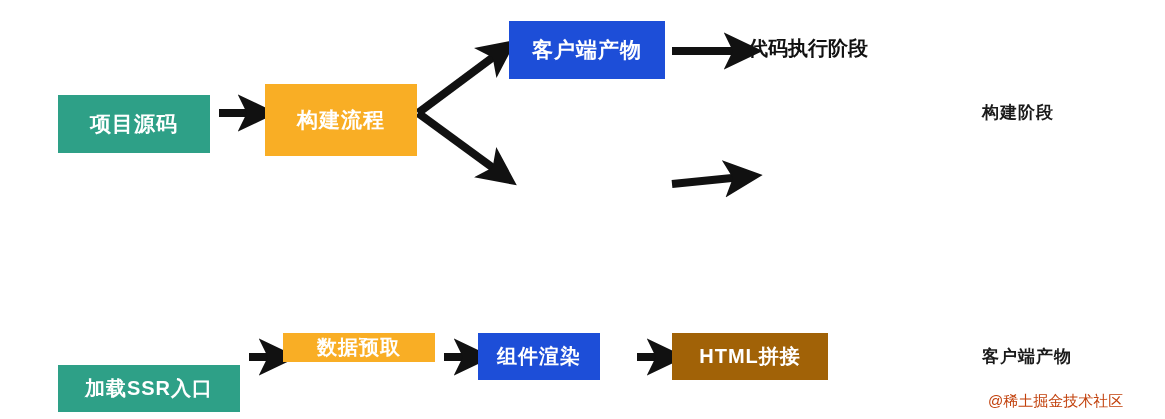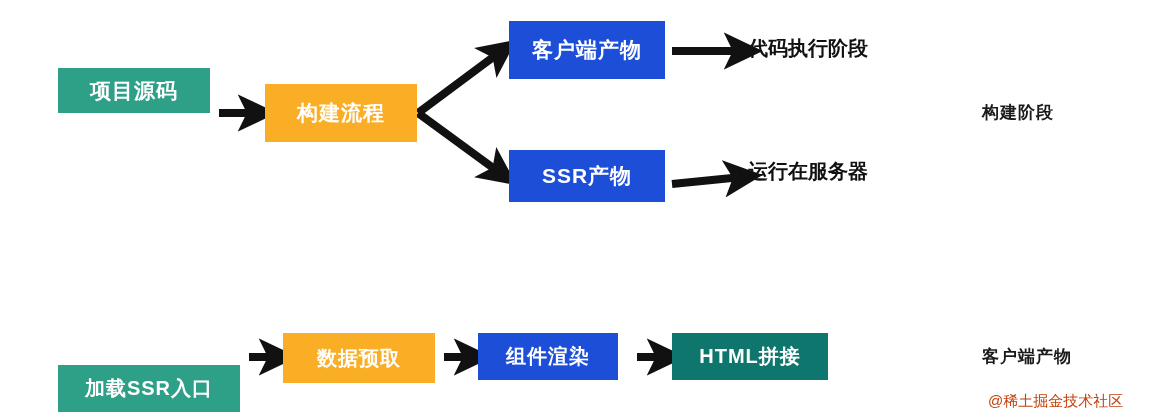--- a/index.html
+++ b/index.html
@@ -18,21 +18,21 @@
     display:flex;align-items:center;justify-content:center;
     color:#ffffff;
     font-weight:700;
     letter-spacing:1px;
     white-space:nowrap;
     box-sizing:border-box;
   }
   .node.green{background:#2ea087;}
   .node.orange{background:#f9ae25;}
   .node.blue{background:#1d4ed8;}
-  .node.red{background:#0f766e;}
+  .node.red{background:#a16207;}
 
   
   .plain{
     position:absolute;
     color:#111111;
     font-weight:700;
     white-space:nowrap;
     line-height:1.18;
   }
   .stage-label{
@@ -74,39 +74,37 @@
 
     <line x1="672" y1="51" x2="742" y2="51" stroke="#111111" stroke-width="8" marker-end="url(#ah)"></line>
 
     <line x1="672" y1="184" x2="742" y2="177" stroke="#111111" stroke-width="8" marker-end="url(#ah)"></line>
 
     <line x1="249" y1="357" x2="277" y2="357" stroke="#111111" stroke-width="8" marker-end="url(#ah)"></line>
     <line x1="444" y1="357" x2="472" y2="357" stroke="#111111" stroke-width="8" marker-end="url(#ah)"></line>
     <line x1="637" y1="357" x2="665" y2="357" stroke="#111111" stroke-width="8" marker-end="url(#ah)"></line>
   </svg>
 
-  <div class="node green" style="left:58px;top:68px;width:152px;height:45px;font-size:21px;">项目源码</div>
+  <div class="node green" style="left:58px;top:95px;width:152px;height:58px;font-size:21px;">项目源码</div>
 
-  <div class="node orange" style="left:265px;top:84px;width:152px;height:58px;font-size:21px;">构建流程</div>
+  <div class="node orange" style="left:265px;top:84px;width:152px;height:72px;font-size:21px;">构建流程</div>
 
   <div class="node blue" style="left:509px;top:21px;width:156px;height:58px;font-size:21px;">客户端产物</div>
 
-  <div class="node blue" style="left:509px;top:150px;width:156px;height:52px;font-size:21px;">SSR产物</div>
 
   <div class="plain" style="left:748px;top:37px;font-size:20px;">代码执行阶段</div>
 
   <div class="plain" style="left:748px;top:160px;font-size:20px;">
-    <div>运行在服务器</div>
   </div>
 
   <div class="node green" style="left:58px;top:333px;width:182px;height:47px;font-size:20px;margin-top:32px;">加载SSR入口</div>
 
-  <div class="node orange" style="left:283px;top:333px;width:152px;height:50px;font-size:20px;">数据预取</div>
+  <div class="node orange" style="left:283px;top:333px;width:152px;height:29px;font-size:20px;">数据预取</div>
 
-  <div class="node blue" style="left:478px;top:333px;width:140px;height:47px;font-size:20px;">组件渲染</div>
+  <div class="node blue" style="left:478px;top:333px;width:122px;height:47px;font-size:20px;">组件渲染</div>
 
   <div class="node red" style="left:672px;top:333px;width:156px;height:47px;font-size:20px;">HTML拼接</div>
 
   <div class="stage-label" style="left:982px;top:101px;">构建阶段</div>
 
   <div class="stage-label" style="left:982px;top:345px;">客户端产物</div>
 
   <div class="watermark" style="left:988px;top:392px;">@稀土掘金技术社区</div>
 
 </div>

